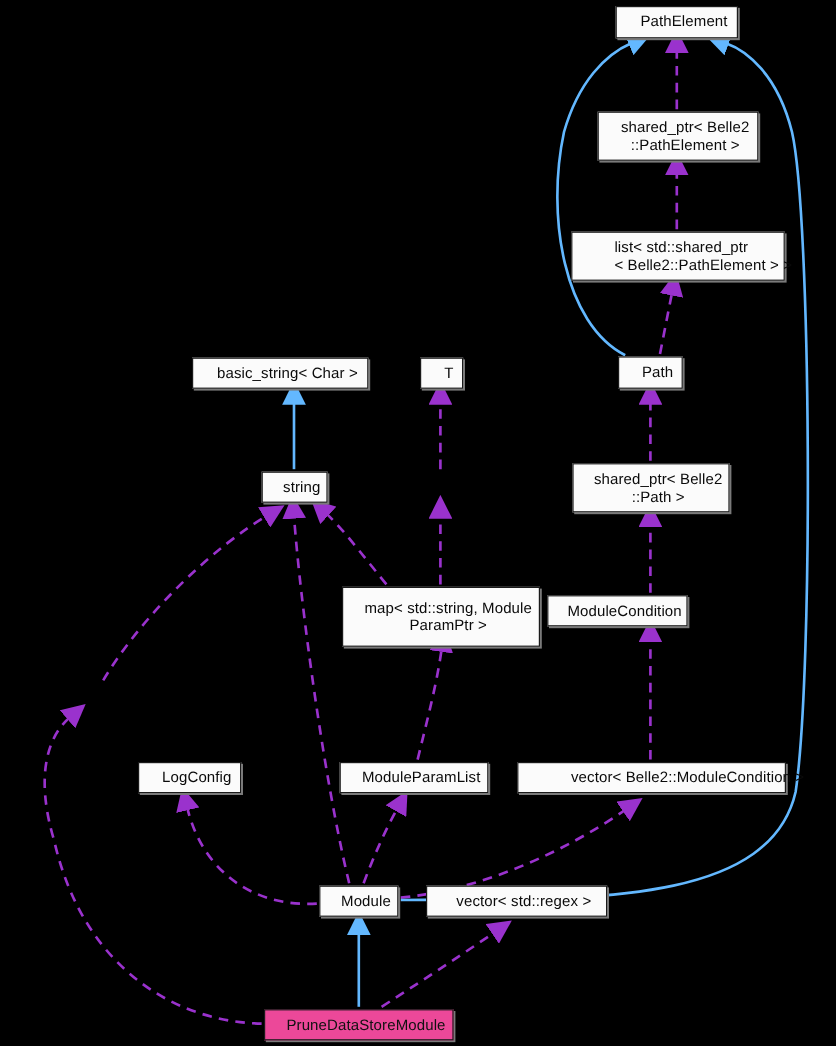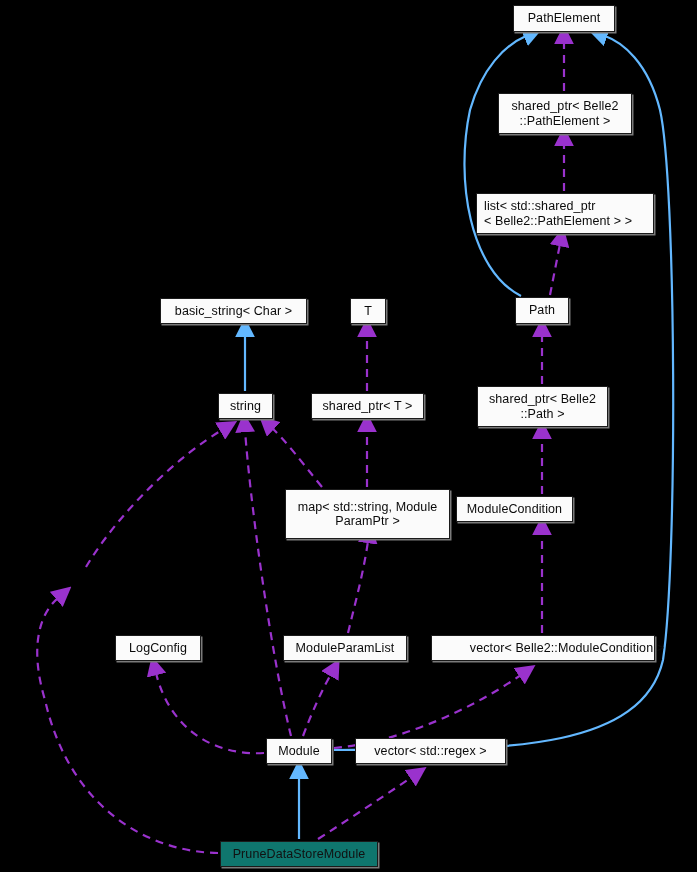--- a/index.html
+++ b/index.html
@@ -37,29 +37,30 @@
     justify-content: center;
     color: #0a0a0a;
     font-family: "Liberation Sans", sans-serif;
     font-size: 12.5px;
     line-height: 14.5px;
     letter-spacing: 0.1px;
     white-space: pre;
     z-index: 5;
   }
   .node-box.highlight {
-    background: #0f766e;
+    background: #ec4899;
     color: #111111;
   }
   .node-box.align-left {
     justify-content: flex-start;
-    padding-left: 7px;
+    padding-left: 23px;
   }
   .node-label {
     text-align: center;
+    margin-left: 12px;
   }
   .node-box.align-left .node-label {
     text-align: left;
   }
 </style>
 </head>
 <body>
 
 <div id="diagram-root">
 
@@ -155,23 +156,20 @@
   </div>
 
   <div class="node-box" style="left: 350px; top: 298px; width: 36px; height: 26px;">
     <span class="node-label">T</span>
   </div>
 
   <div class="node-box" style="left: 218px; top: 393px; width: 55px; height: 26px;">
     <span class="node-label">string</span>
   </div>
 
-  <div class="node-box" style="left: 311px; top: 393px; width: 113px; height: 26px;">
-    <span class="node-label">shared_ptr&lt; T &gt;</span>
-  </div>
 
   <div class="node-box" style="left: 285px; top: 489px; width: 165px; height: 50px;">
     <span class="node-label">map&lt; std::string, Module
 ParamPtr &gt;</span>
   </div>
 
 
   <div class="node-box" style="left: 115px; top: 635px; width: 86px; height: 26px;">
     <span class="node-label">LogConfig</span>
   </div>

